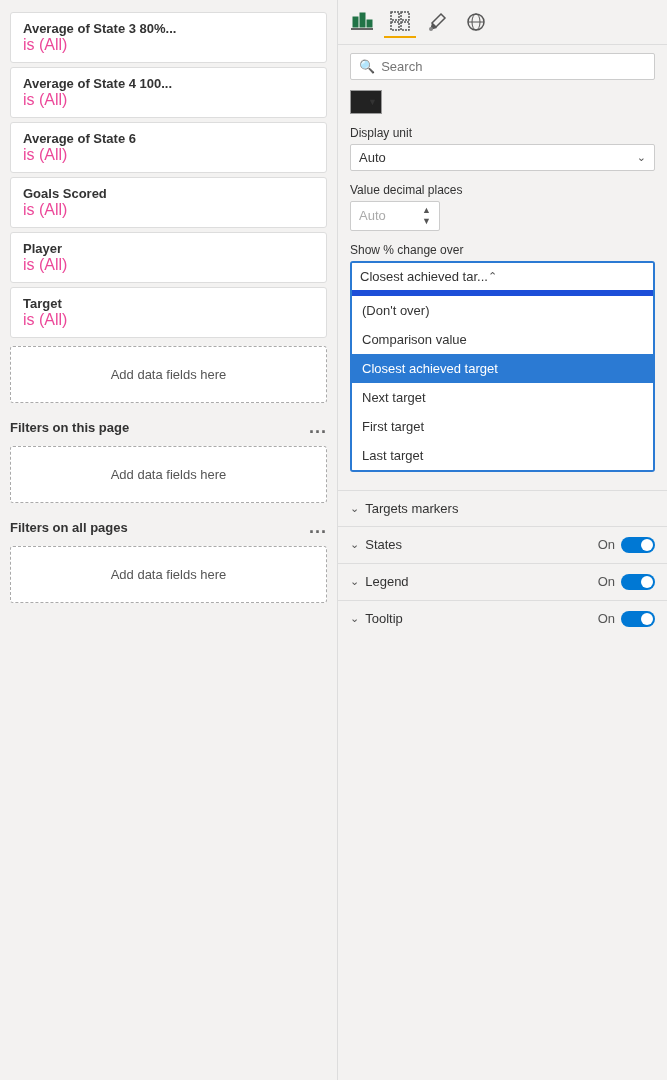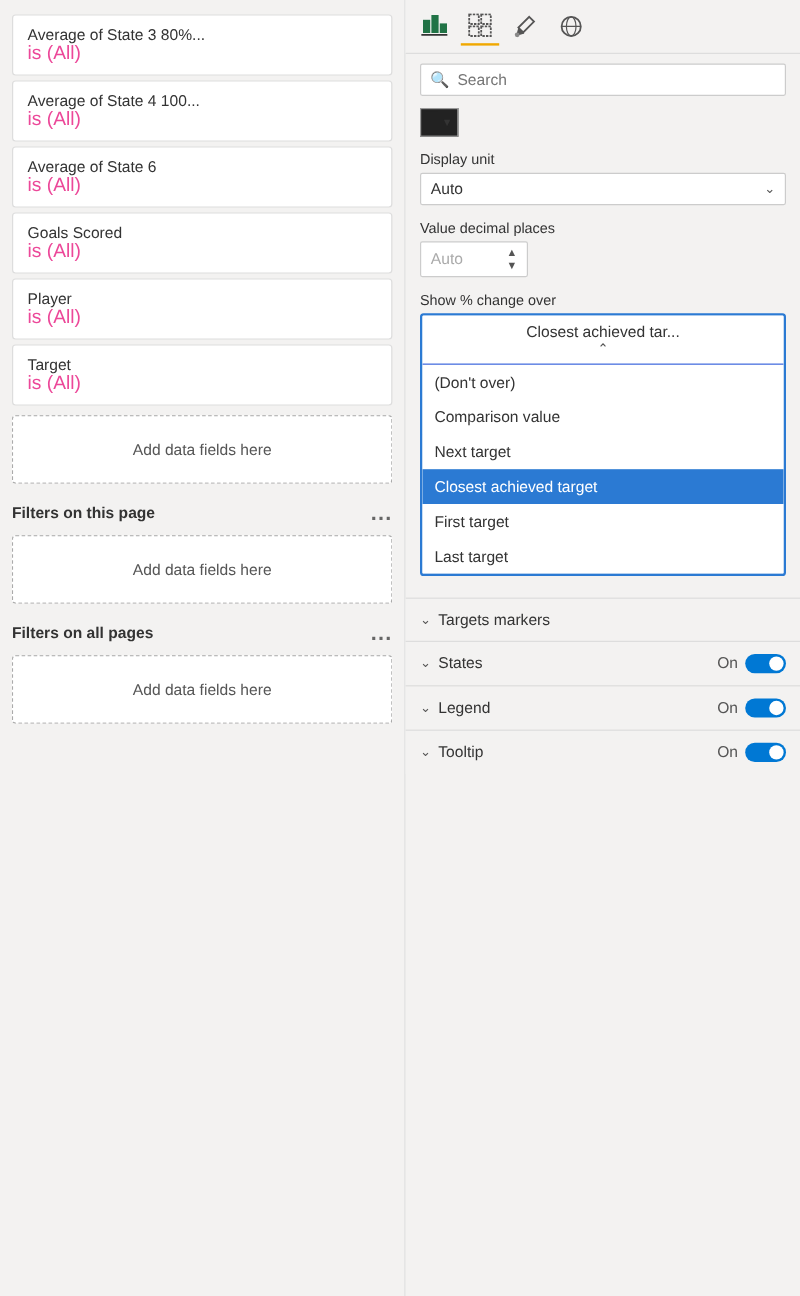--- a/index.html
+++ b/index.html
@@ -24,21 +24,21 @@
 
     .filter-card {
       background: #fff;
       border: 1px solid #ddd;
       border-radius: 3px;
       margin: 4px 10px;
       padding: 8px 12px;
     }
 
     .filter-card .filter-name {
-      font-weight: 400;
+      font-weight: 700;
       color: #333;
       font-size: 13px;
     }
 
     .filter-card .filter-value {
       color: #ec4899;
       font-size: 16px;
     }
 
     .add-fields-btn {
@@ -238,23 +238,22 @@
       border: 2px solid #2b7ad3;
       border-radius: 3px;
       background: #fff;
       overflow: hidden;
     }
 
     .popup-header {
       display: flex;
       align-items: center;
       padding: 6px 8px;
-      border-bottom: 1px solid #1d4ed8;
-      background: #fff;
-      flex-direction: column;
+      border-bottom: 6px solid #1d4ed8;
+      background: #fff;
     }
 
     .popup-header span {
       font-size: 13px;
       color: #333;
     }
 
     .popup-header .caret-up {
       font-size: 11px;
       color: #555;
@@ -452,22 +451,22 @@
     <div class="dropdown-popup-container">
       <div class="show-pct-label">Show % change over</div>
       <div class="popup-border">
         <div class="popup-header">
           <span>Closest achieved tar...</span>
           <span class="caret-up">⌃</span>
         </div>
         <div id="dropdown-options-container">
             <div class="dropdown-option">(Don't over)</div>
             <div class="dropdown-option">Comparison value</div>
+            <div class="dropdown-option selected">Closest achieved target</div>
             <div class="dropdown-option">Next target</div>
-            <div class="dropdown-option selected">Closest achieved target</div>
             <div class="dropdown-option">First target</div>
             <div class="dropdown-option">Last target</div>
           </div>
       </div>
     </div>
   </div>
 
   <div id="bottom-sections-container">
       <div class="section-row">
       <span class="chevron">⌄</span>

